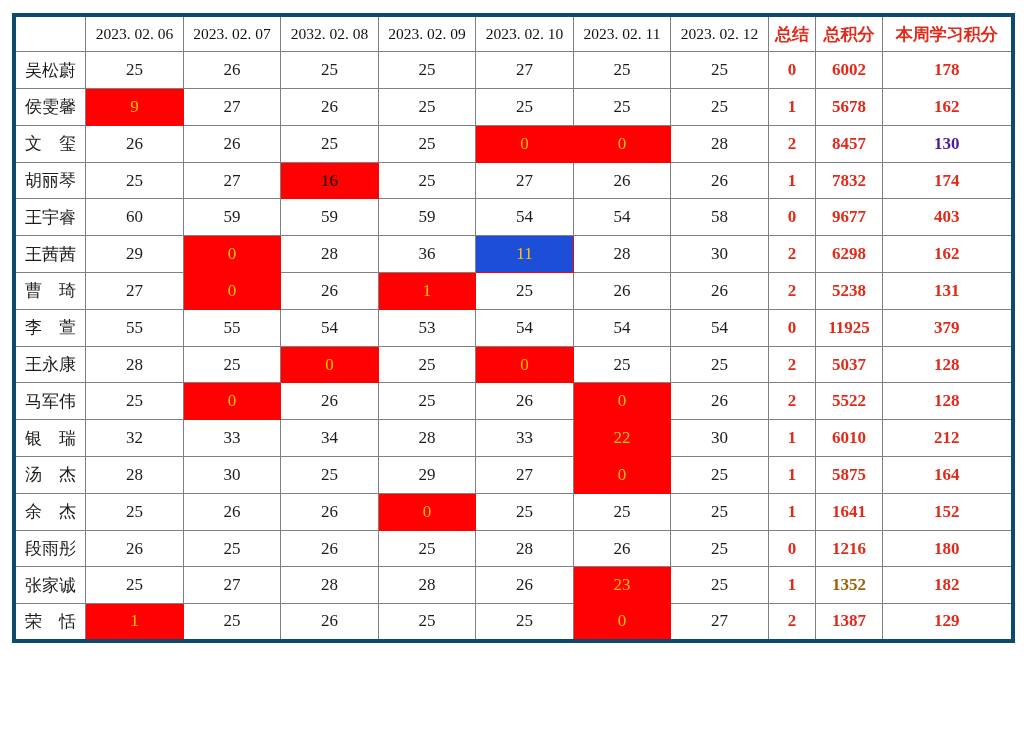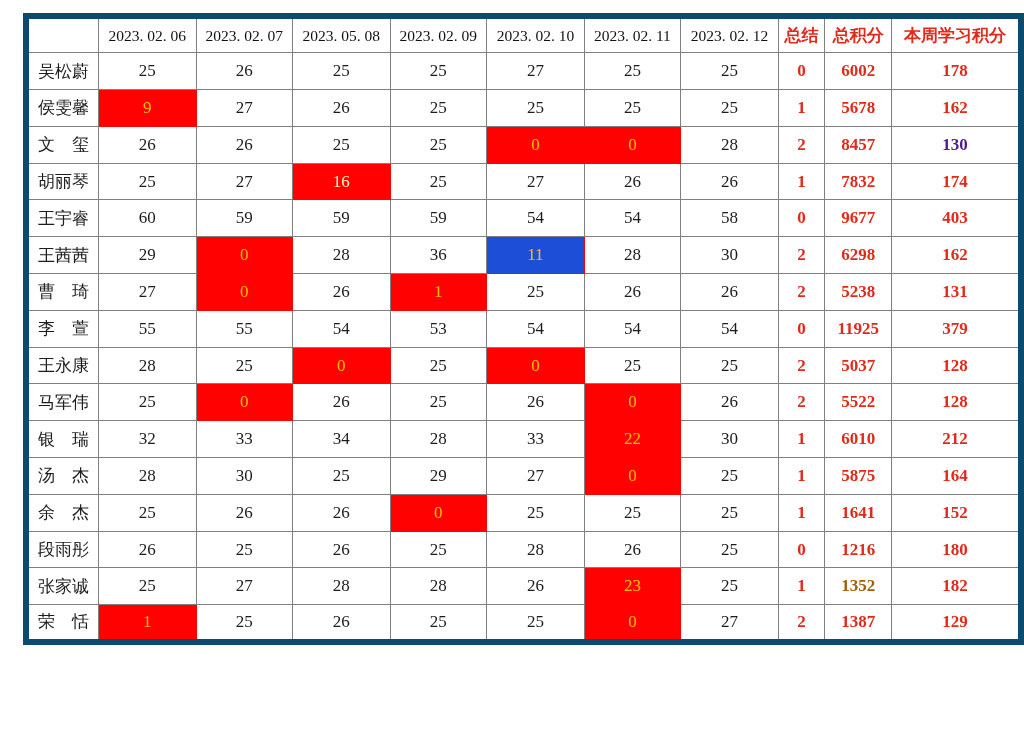--- a/index.html
+++ b/index.html
@@ -8,25 +8,25 @@
     background: #ffffff;
   }
   body {
     width: 1024px;
     height: 736px;
     position: relative;
     font-family: "Liberation Serif", "DejaVu Serif", serif;
   }
   #score-table {
     position: absolute;
-    left: 23px;
+    left: 12px;
     top: 13px;
     border-collapse: collapse;
     table-layout: fixed;
-    border: 6px solid #0c4a6e;
+    border: 4px solid #0c4a6e;
     padding-left: 22px;
   }
   #score-table tr {
     height: 36.8px;
   }
   #score-table th,
   #score-table td {
     border: 1px solid #808080;
     padding: 0;
     margin: 0;
@@ -73,21 +73,21 @@
     <col style="width:98px">
     <col style="width:47px">
       <col style="width:67px">
       <col style="width:130px">
   </colgroup>
   <thead>
       <tr>
         <th></th>
         <th class="date-header">2023. 02. 06</th>
         <th class="date-header">2023. 02. 07</th>
-        <th class="date-header">2023. 05. 08</th>
+        <th class="date-header">2032. 02. 08</th>
         <th class="date-header">2023. 02. 09</th>
         <th class="date-header">2023. 02. 10</th>
         <th class="date-header">2023. 02. 11</th>
         <th class="date-header">2023. 02. 12</th>
         <th class="summary-header" style="color: rgb(224, 42, 26);">总结</th>
         <th class="summary-header" style="color: rgb(224, 42, 26);">总积分</th>
         <th class="summary-header" style="color: rgb(224, 42, 26);">本周学习积分</th>
       </tr>
     </thead>
   <tbody>
@@ -127,21 +127,21 @@
         <td class="hl" style="background: rgb(254, 1, 0); color: rgb(255, 192, 0); border-color: rgb(254, 1, 0);">0</td>
         <td>28</td>
         <td class="red-val" style="color: rgb(224, 42, 26);">2</td>
         <td class="red-val" style="color: rgb(224, 42, 26);">8457</td>
         <td class="red-val" style="color: #4c1d95;">130</td>
       </tr>
       <tr>
         <td class="name-cell">胡丽琴</td>
         <td>25</td>
         <td>27</td>
-        <td class="hl" style="background: rgb(254, 1, 0); color: #fef9c3; border-color: rgb(254, 1, 0);">16</td>
+        <td class="hl" style="background: rgb(254, 1, 0); color: #000000; border-color: rgb(254, 1, 0);">16</td>
         <td>25</td>
         <td>27</td>
         <td>26</td>
         <td>26</td>
         <td class="red-val" style="color: rgb(224, 42, 26);">1</td>
         <td class="red-val" style="color: rgb(224, 42, 26);">7832</td>
         <td class="red-val" style="color: rgb(224, 42, 26);">174</td>
       </tr>
       <tr>
         <td class="name-cell">王宇睿</td>

